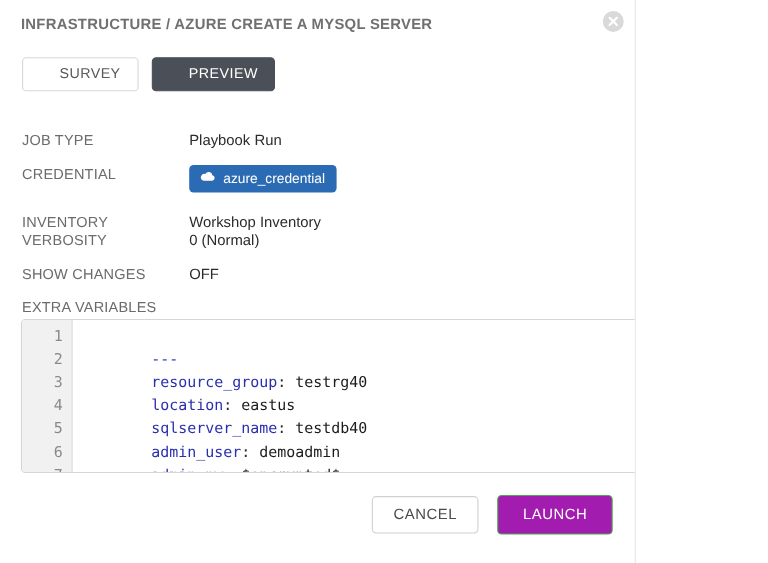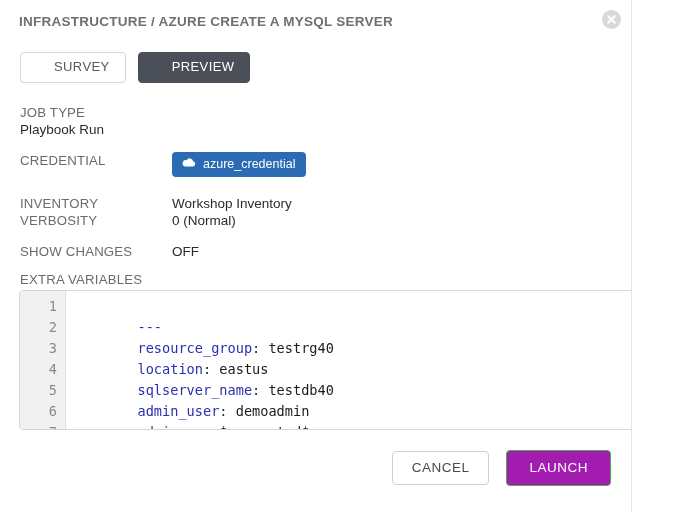--- a/index.html
+++ b/index.html
@@ -10,21 +10,21 @@
     width: 698px;
     height: 512px;
     background: #ffffff;
     font-family: "Liberation Sans", sans-serif;
     color: #333333;
     overflow: hidden;
   }
 
   .modal {
     position: relative;
-    width: 632px;
+    width: 578px;
     height: 512px;
     box-sizing: border-box;
     background: #ffffff;
     border-right: 1px solid #e6e6e6;
     overflow: hidden;
   }
 
   
   .modal-header {
     position: absolute;
@@ -88,21 +88,21 @@
     position: absolute;
     left: 20px;
     top: 104px;
     width: 640px;
   }
   .field-row {
     display: flex;
     align-items: flex-start;
     min-height: 17px;
   }
-  .field-row.r-jobtype     { margin-top: 0px; flex-direction: column; }
+  .field-row.r-jobtype     { margin-top: 15px; }
   .field-row.r-credential  { margin-top: 14px; }
   .field-row.r-inventory   { margin-top: 18px; }
   .field-row.r-verbosity   { }
   .field-row.r-showchanges { margin-top: 14px; }
 
   .field-label {
     width: 152px;
     flex: none;
     font-size: 13.2px;
     color: #6b6b6b;

